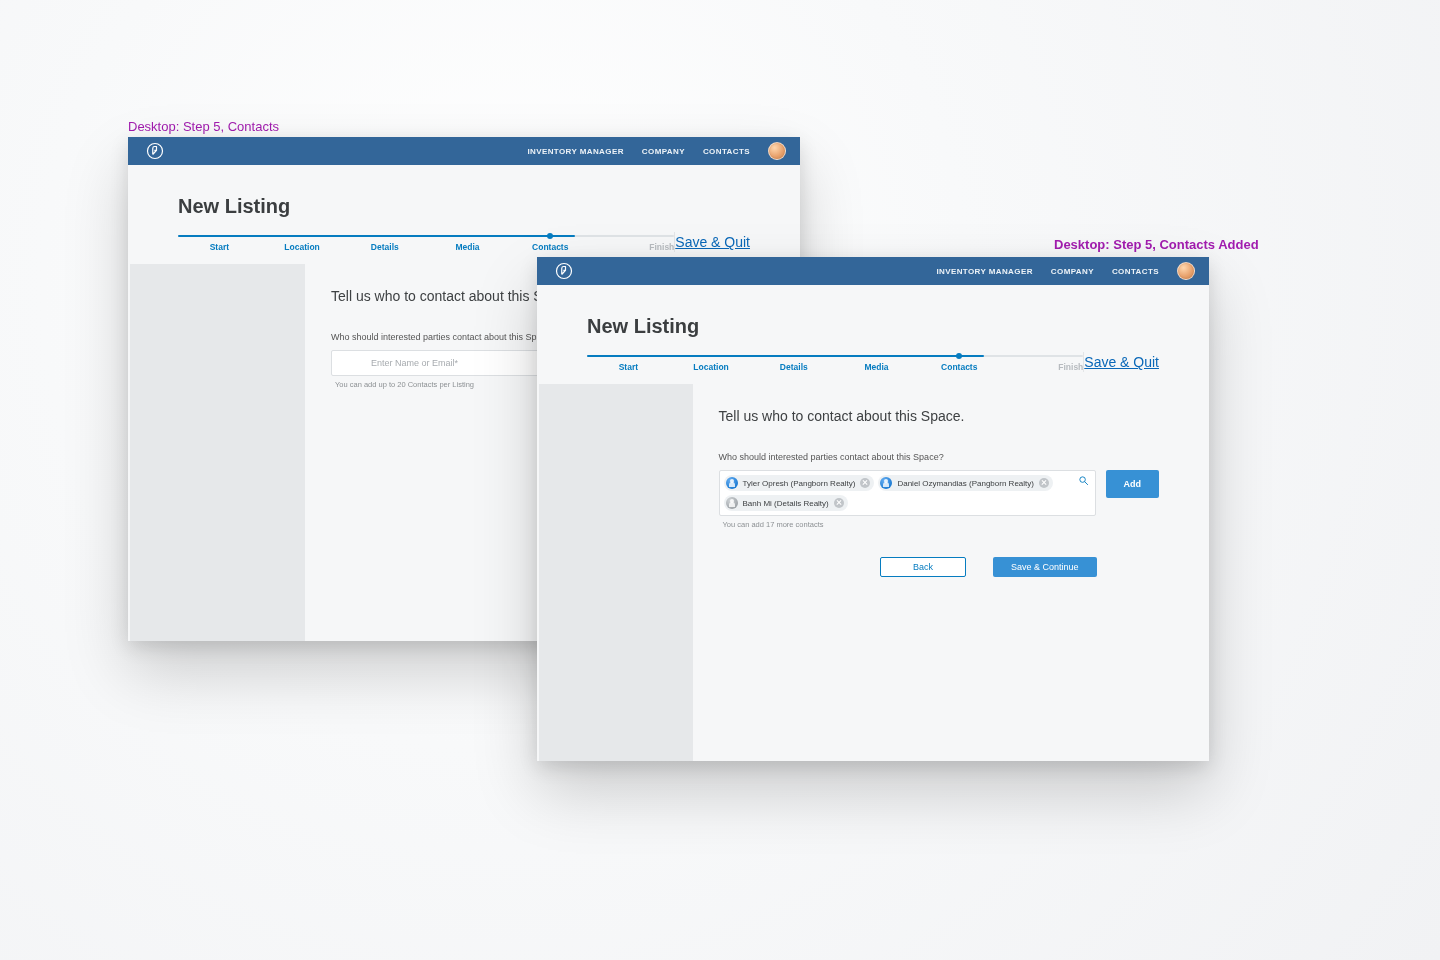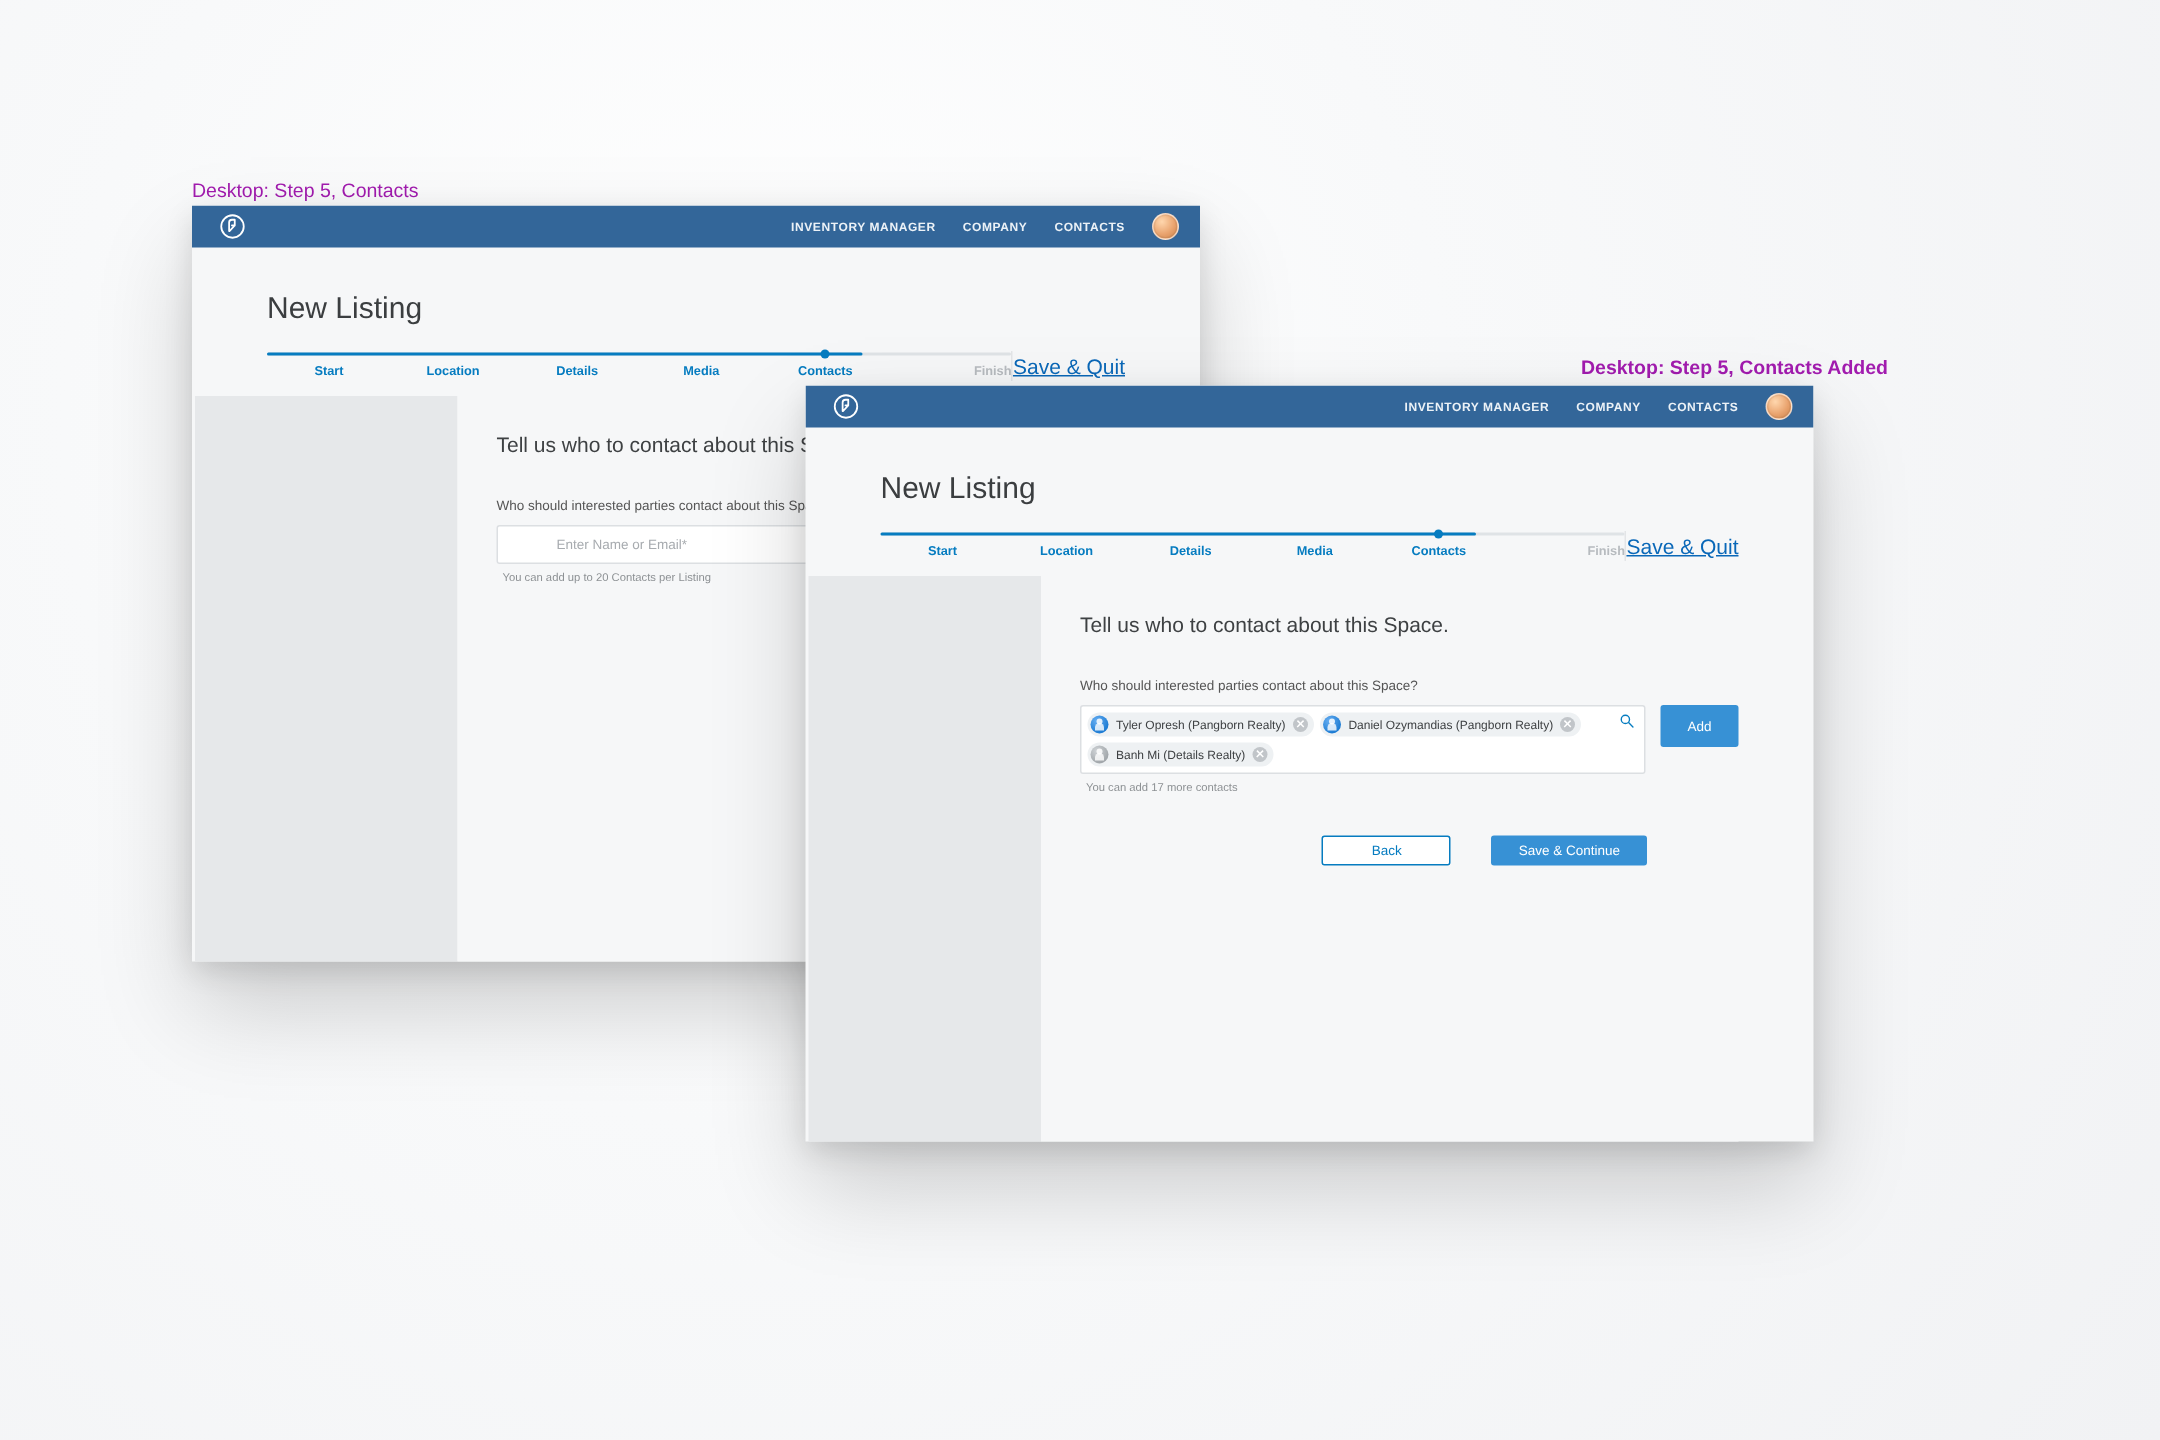--- a/index.html
+++ b/index.html
@@ -86,29 +86,29 @@
     border: 1px solid rgba(255,255,255,0.6);
     box-shadow: 0 0 0 1px rgba(0,0,0,0.05) inset;
   }
 
   
   .page-body {
     padding: 18px 50px 0 50px;
   }
   .page-title {
     font-size: 20px;
-    font-weight: 400;
+    font-weight: 700;
     color: #3b3e40;
     margin: 12px 0 14px 0;
   }
 
   
   .stepper-row {
     display: flex;
-    align-items: center;
+    align-items: flex-start;
     position: relative;
     height: 24px;
   }
   .stepper {
     position: relative;
     flex: 1 1 auto;
     display: flex;
     justify-content: space-between;
     height: 24px;
   }
@@ -308,20 +308,21 @@
     font-size: 9px;
     font-weight: 500;
     cursor: pointer;
     user-select: none;
   }
   .btn-add {
     background: var(--btn-blue);
     color: #fff;
     height: 20px;
     padding: 14px 18px;
+    font-weight: bold;
   }
   .btn-primary {
     background: var(--btn-blue);
     color: #fff;
     height: 20px;
     padding: 0 18px;
     min-width: 86px;
   }
   .btn-outline {
     background: #fff;

